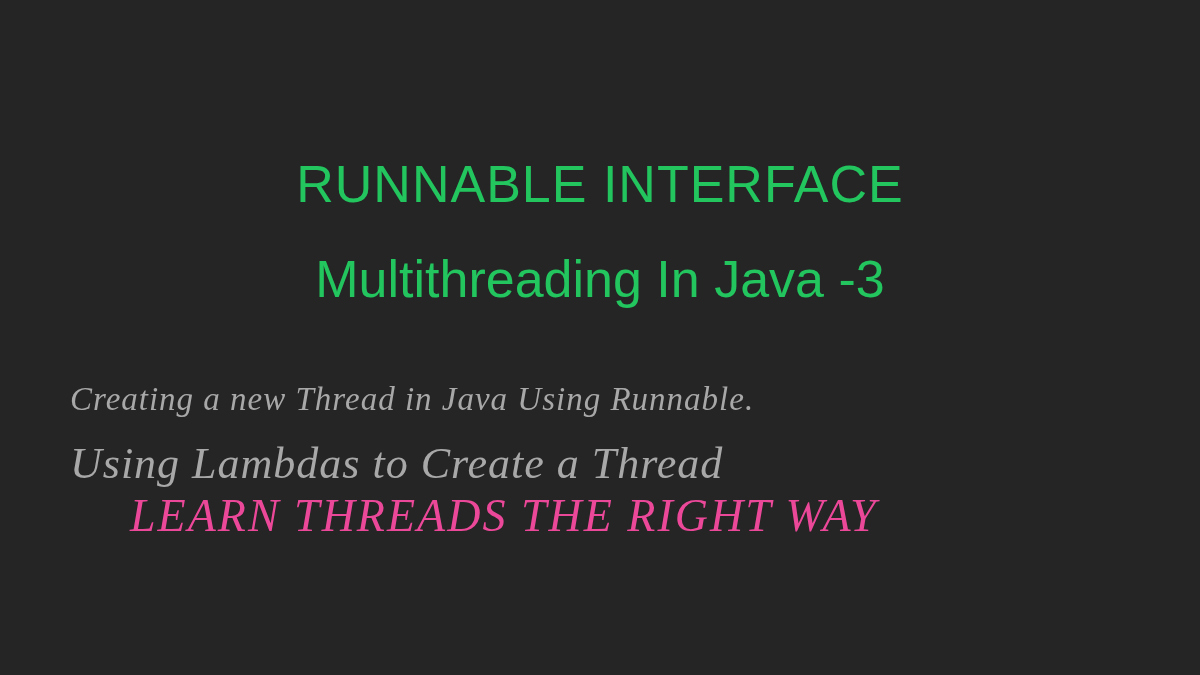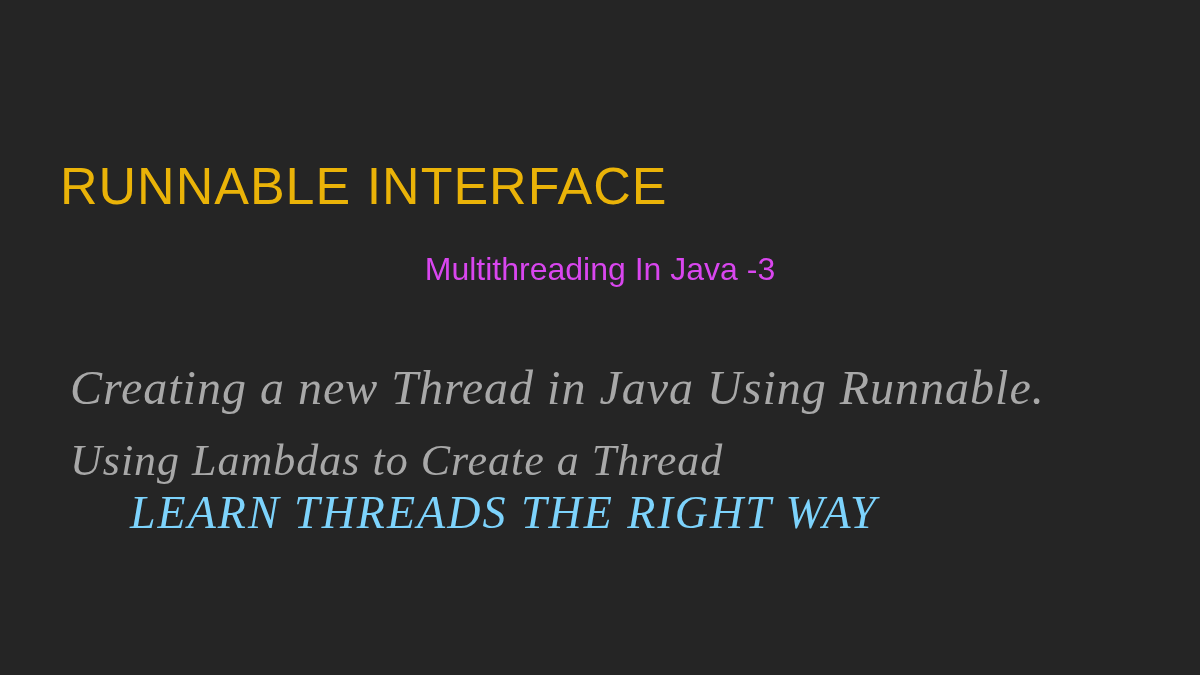--- a/index.html
+++ b/index.html
@@ -14,55 +14,56 @@
       display: flex;
       flex-direction: column;
       justify-content: center;
       padding: 60px 60px 40px 60px;
       overflow: hidden;
     }
     .title {
       font-family: Arial, Helvetica, sans-serif;
       font-size: 52px;
       font-weight: 400;
-      color: #eab308;
+      color: #22c55e;
+      text-align: center;
       margin-bottom: 35px;
       letter-spacing: 1px;
     }
     .subtitle {
       font-family: Arial, Helvetica, sans-serif;
-      font-size: 32px;
+      font-size: 52px;
       font-weight: 400;
-      color: #d946ef;
+      color: #22c55e;
       text-align: center;
       margin-bottom: 72px;
     }
     .script-line {
       font-family: 'Brush Script MT', 'Segoe Script', cursive;
-      font-size: 48px;
+      font-size: 33px;
       color: #a8a8a8;
       text-align: left;
       margin-bottom: 20px;
       padding-left: 10px;
       font-style: italic;
       letter-spacing: 1px;
     }
     .script-line-2 {
       font-family: 'Brush Script MT', 'Segoe Script', cursive;
       font-size: 44px;
       color: #a8a8a8;
       text-align: left;
       padding-left: 10px;
       font-style: italic;
       letter-spacing: 1px;
     }
     .footer-line {
       font-family: 'Brush Script MT', 'Segoe Script', cursive;
       font-size: 46px;
-      color: #7dd3fc;
+      color: #ec4899;
       text-align: left;
       padding-left: 70px;
       font-style: italic;
       letter-spacing: 2px;
     }
   </style>
 </head>
 <body>
 
 <h1 class="title">RUNNABLE INTERFACE</h1>

